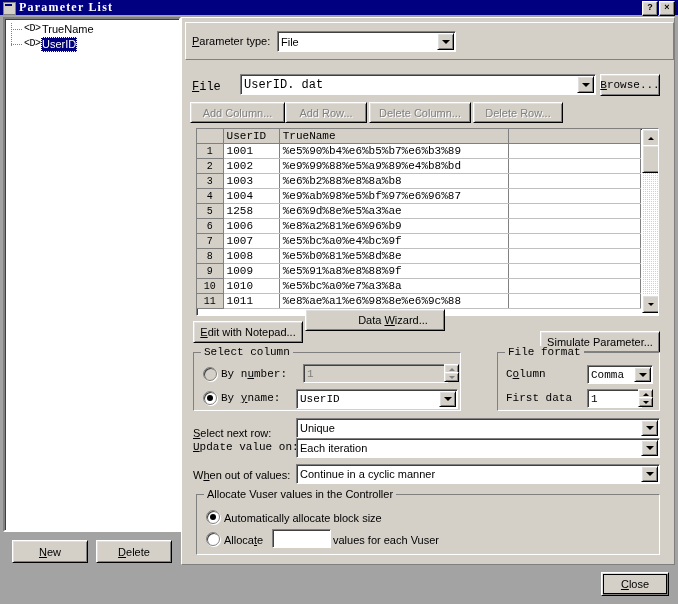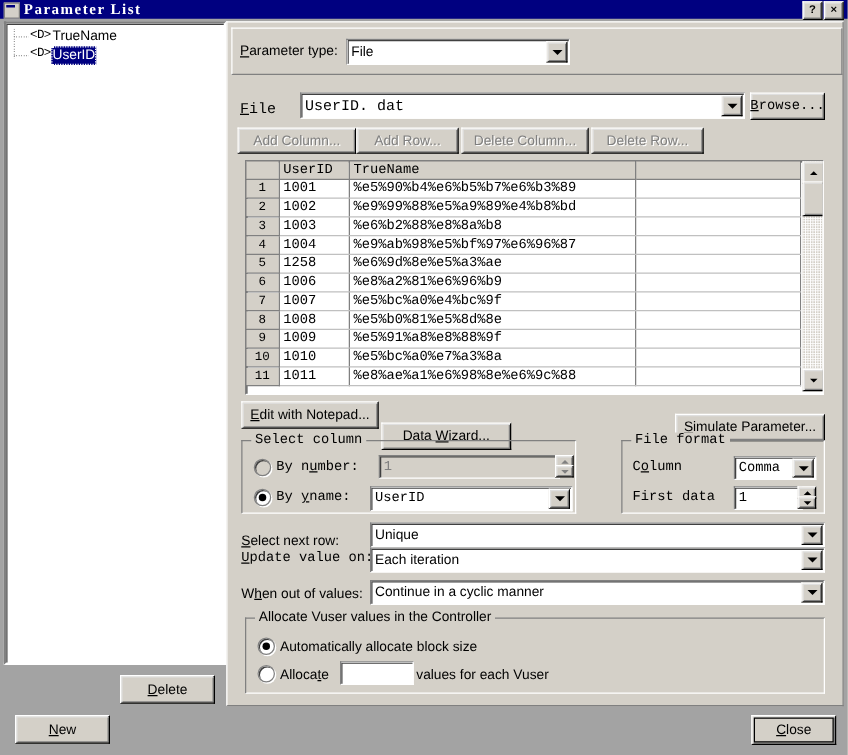--- a/index.html
+++ b/index.html
@@ -74,21 +74,21 @@
     background-size:1px 2px;
   }
   .tree-ico{
     position:absolute;left:13px;top:1px;width:15px;height:12px;
     font-family:"Liberation Mono", monospace;font-size:10px;line-height:12px;
     color:#000;letter-spacing:-0.5px;
   }
   .tree-lbl{position:absolute;left:30px;top:0px;padding:0 1px;}
   .tree-lbl.sel{background:#000080;color:#ffffff;outline:1px dotted #ffffff;outline-offset:-1px;}
 
-  #btn-new{left:12px;top:540px;width:74px;height:21px;margin-top:32px;}
+  #btn-new{left:12px;top:540px;width:74px;height:21px;}
   #btn-delete{left:96px;top:540px;width:74px;height:21px;}
   #btn-close-main{left:601px;top:572px;width:66px;height:22px;
      border-color:#ffffff #000000 #000000 #ffffff;}
   #btn-close-main .inner{
      position:absolute;left:1px;top:1px;right:1px;bottom:1px;
      border:1px solid #000;display:flex;align-items:center;justify-content:center;
   }
 
   
   #right-pane{
@@ -354,21 +354,21 @@
       <div class="sb-thumb"></div>
       <div class="sb-btn" style="bottom:0;">
           <i class="tri-dn"></i>
         </div>
     </div>
   </div>
 
   <div class="btn" style="left:193px;top:321px;width:108px;height:20px;">
     <span><span class="u">E</span>dit with Notepad...</span>
   </div>
-  <div class="btn" style="left:305px;top:338px;width:102px;height:20px;">
+  <div class="btn" style="left:305px;top:309px;width:102px;height:20px;padding-left:36px;">
     <span>Data <span class="u">W</span>izard...</span>
   </div>
   <div class="btn" style="left:540px;top:331px;width:118px;height:20px;">
     <span><span class="u">S</span>imulate Parameter...</span>
   </div>
 
   <div class="grp" style="left:193px;top:352px;width:266px;height:57px;">
     <div class="gl mono">Select column</div>
   </div>
   <div class="radio dis" style="left:203px;top:367px;"></div>

